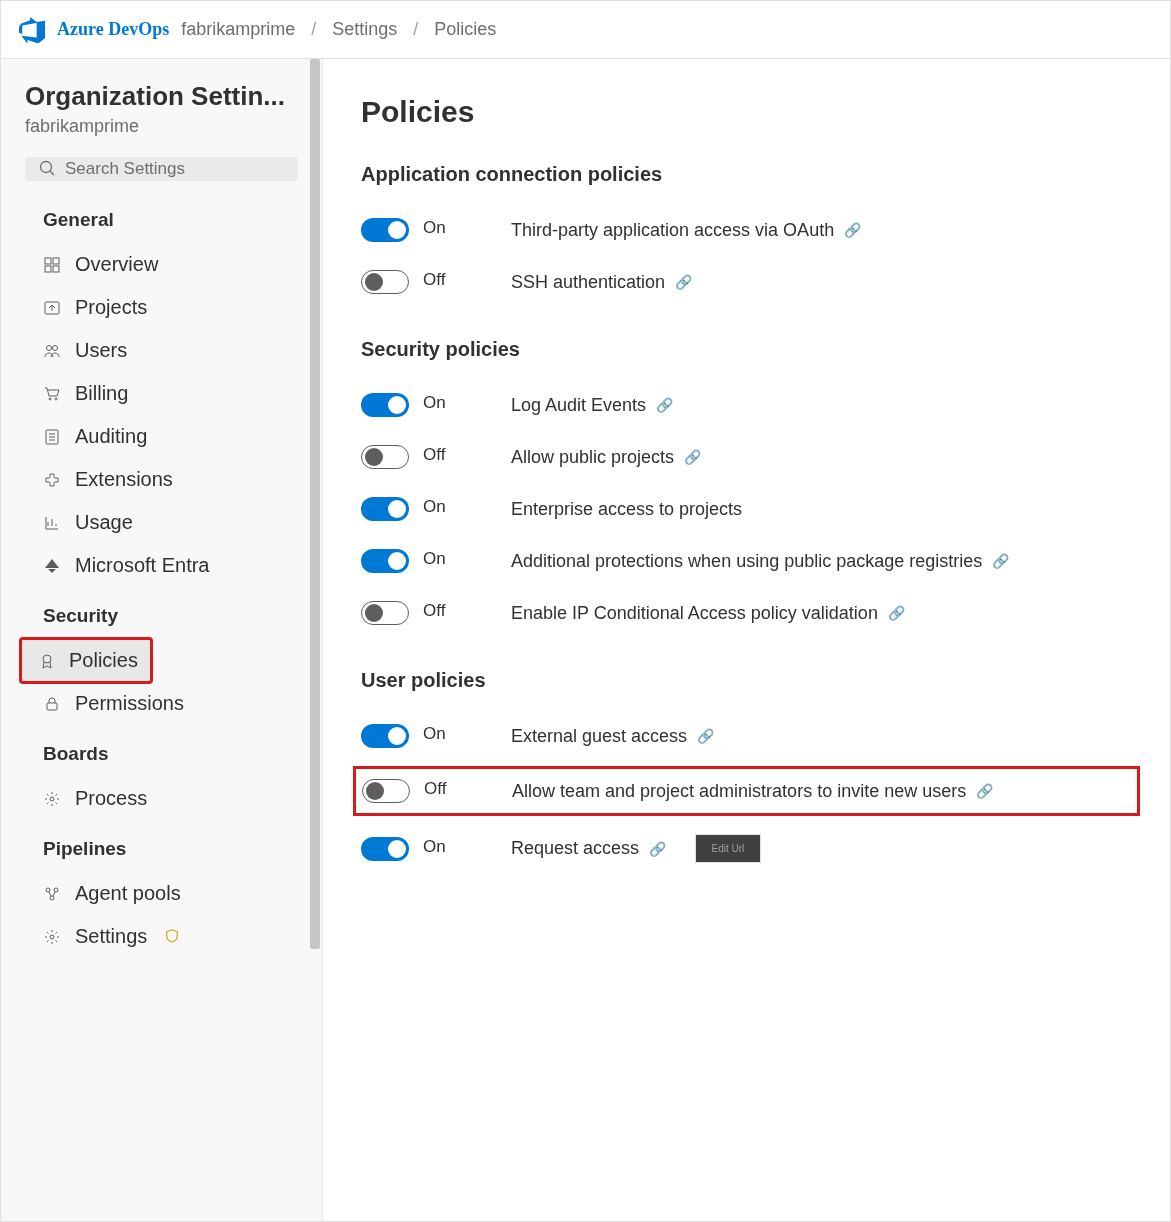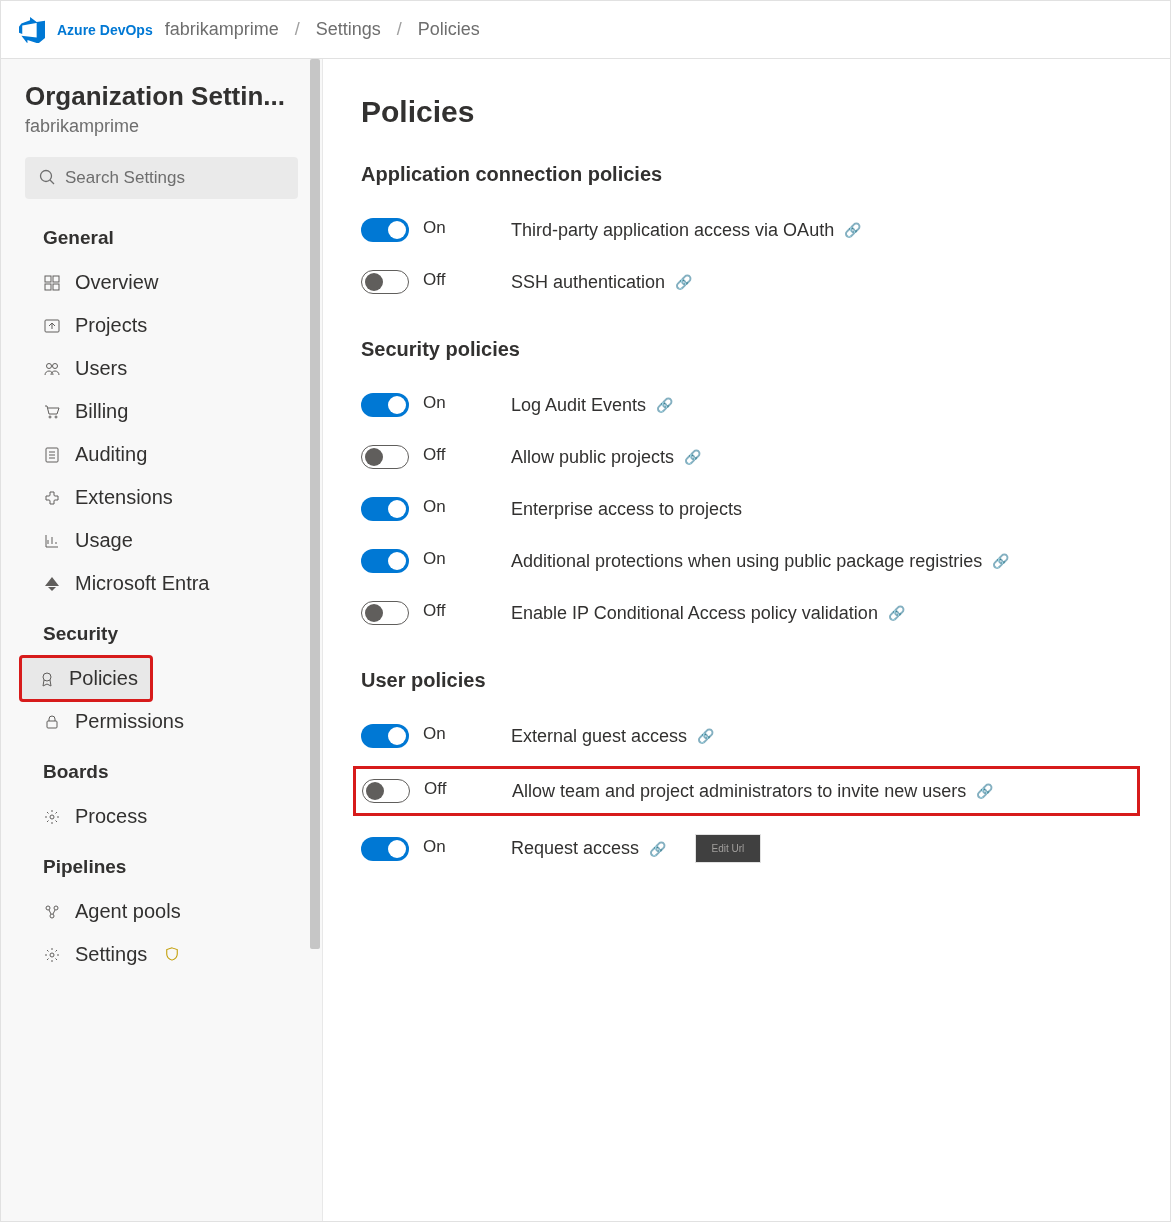--- a/index.html
+++ b/index.html
@@ -19,21 +19,22 @@
     align-items: center;
     height: 58px;
     padding: 0 18px;
     border-bottom: 1px solid #e1e1e1;
     gap: 12px;
   }
   .logo-icon svg { display: block; }
   .brand {
     color: #0078d4;
     font-weight: 600;
-    font-size: 14px;
+    font-size: 18px;
+    font-family: Liberation Serif, serif;
   }
   .crumb, .crumb-sep {
     color: #6e6e6e;
     font-size: 18px;
   }
   .crumb-sep { margin: 0 4px; color: #a0a0a0; }
   
   .layout { display: flex; height: calc(100% - 58px); }
   .sidebar {
     width: 322px;
@@ -62,21 +63,21 @@
     color: #323130;
   }
   .org-sub {
     color: #6e6e6e;
     font-size: 18px;
     margin-top: 4px;
   }
   .search-box {
     background: #eaeaea;
     border-radius: 4px;
-    height: 42px;
+    height: 24px;
     display: flex;
     align-items: center;
     gap: 10px;
     padding: 0 14px;
     margin: 20px 0 28px 0;
     color: #6e6e6e;
   }
   .search-box input {
     border: none;
     background: transparent;

